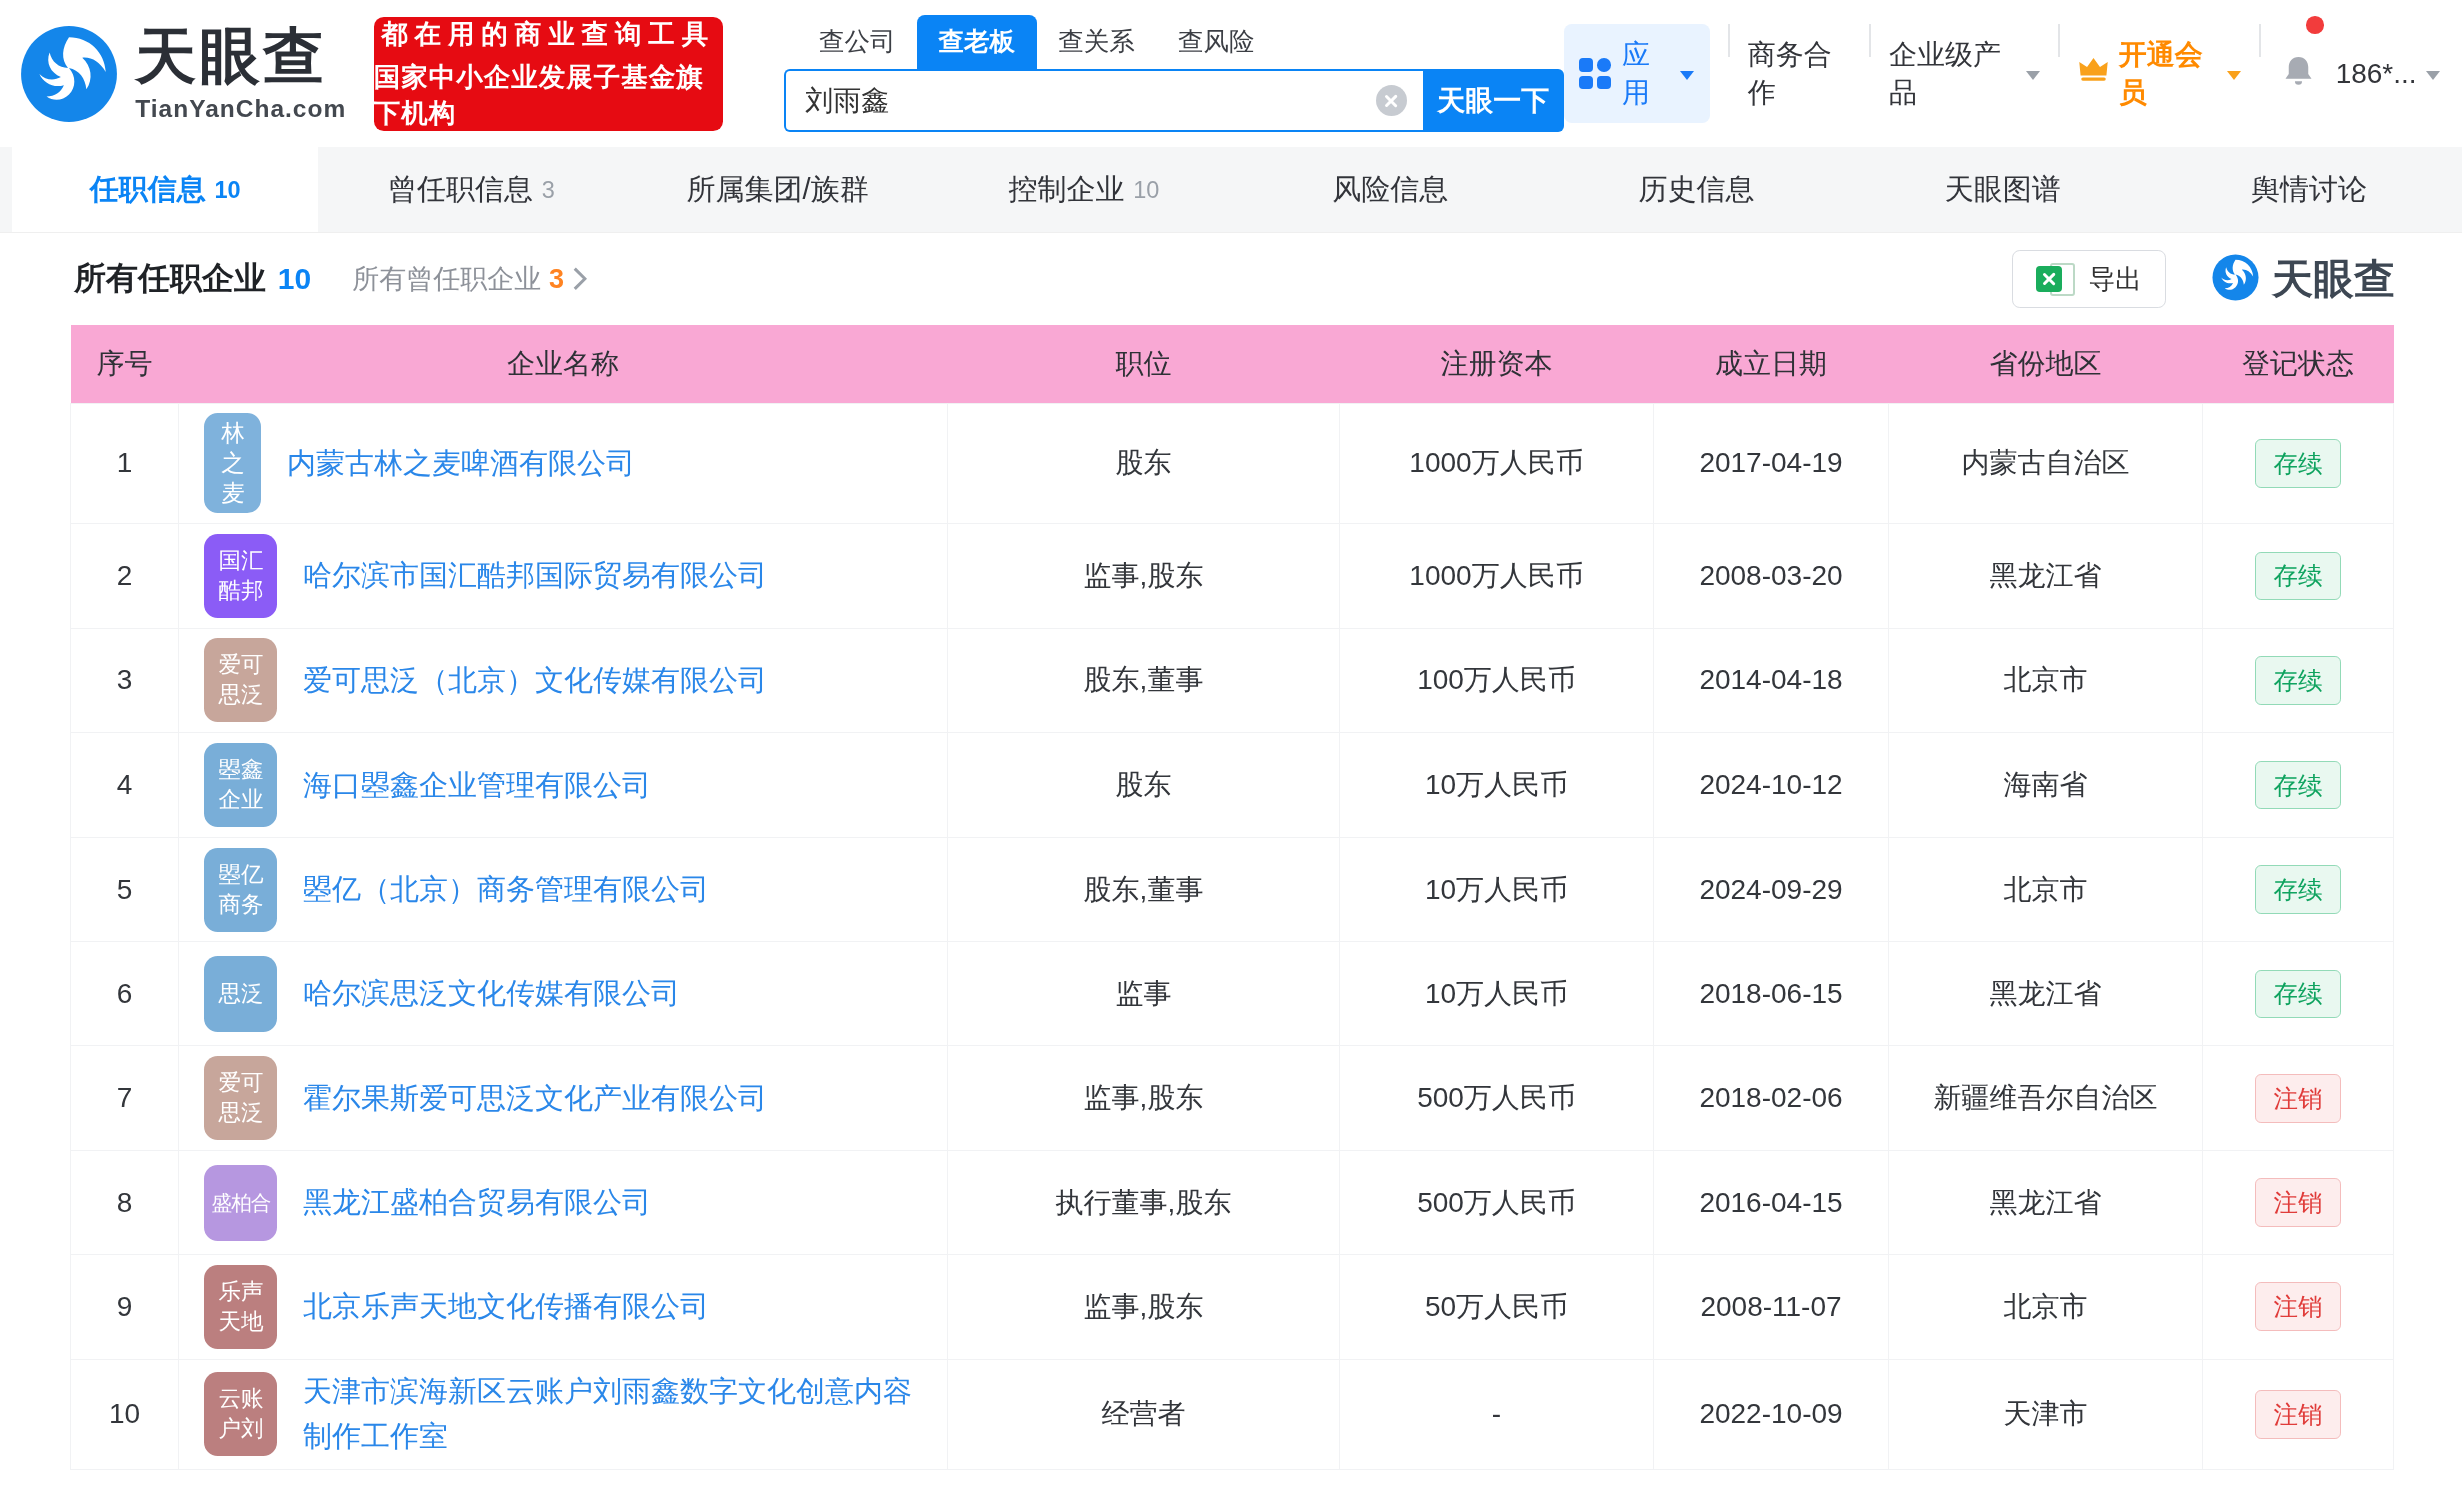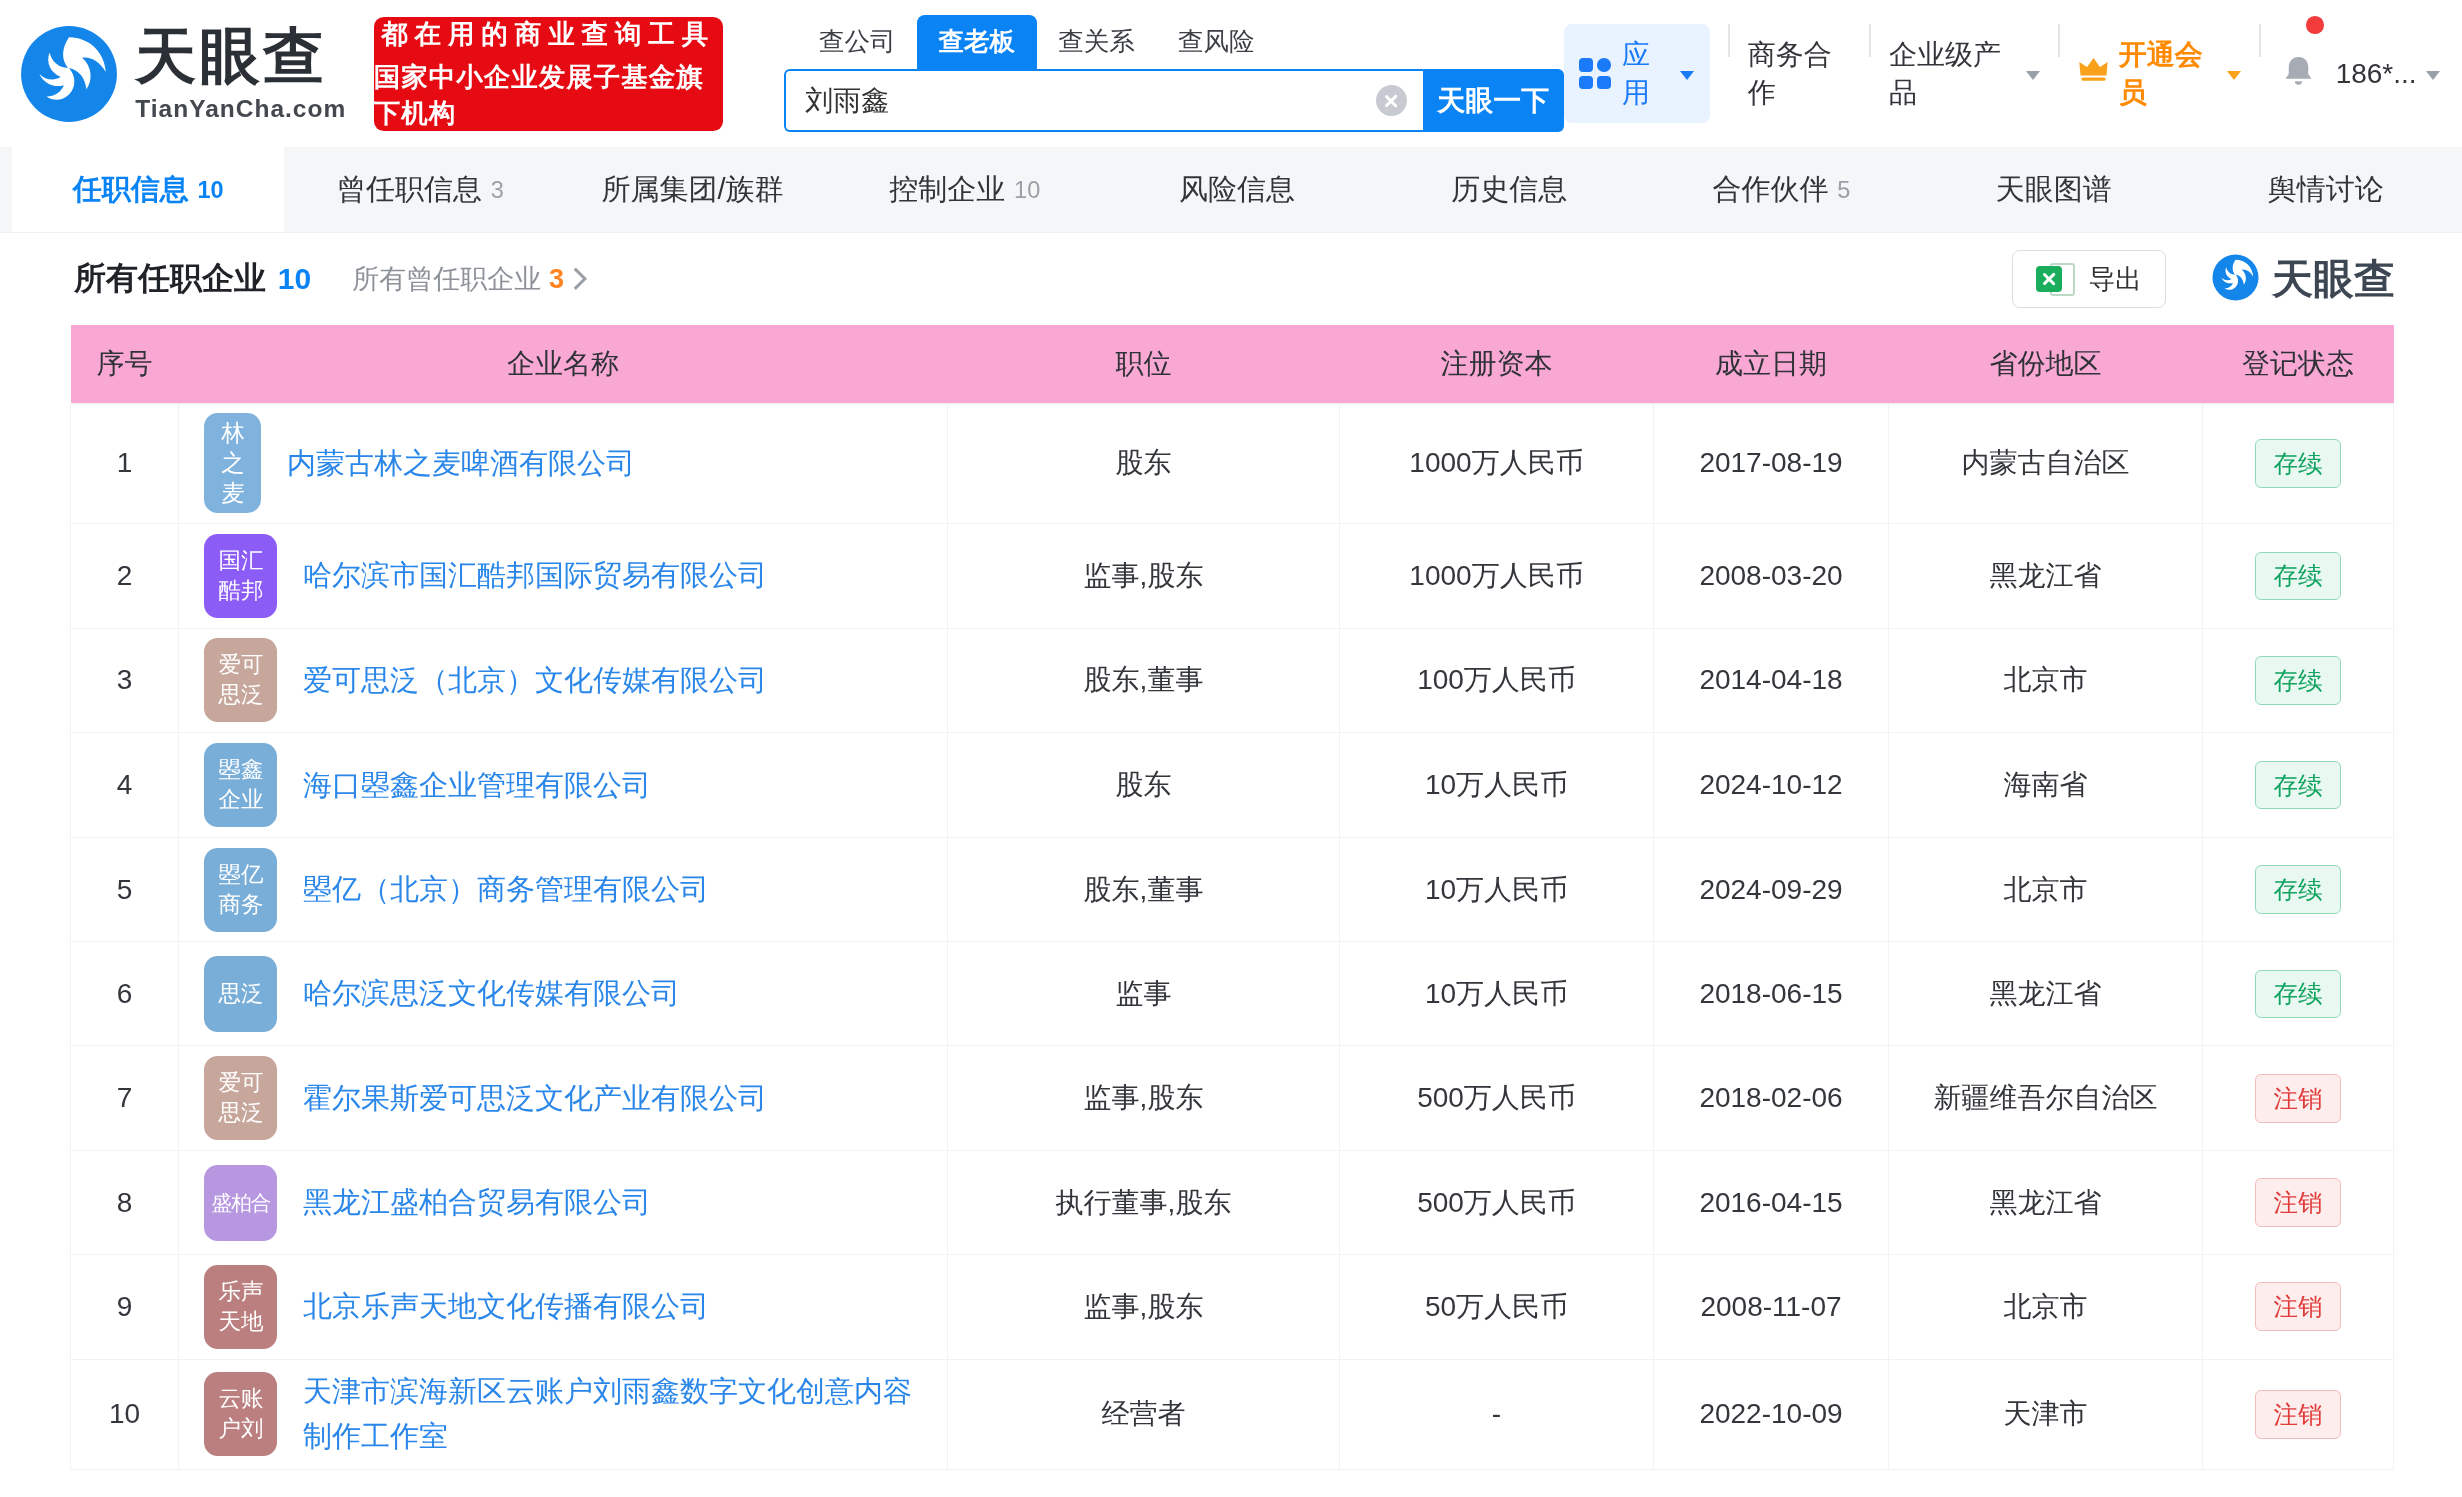--- a/index.html
+++ b/index.html
@@ -193,24 +193,20 @@
     </div>
   <div class="ptab">
     <span>控制企业</span>
       <span class="cnt">10</span>
     </div>
   <div class="ptab">
     <span>风险信息</span>
     </div>
   <div class="ptab">
     <span>历史信息</span>
-    </div>
-  <div class="ptab">
-    <span>合作伙伴</span>
-      <span class="cnt">5</span>
     </div>
   <div class="ptab">
     <span>天眼图谱</span>
     </div>
   <div class="ptab">
     <span>舆情讨论</span>
     </div>
 </div>
 
 <div class="section">
@@ -268,21 +264,21 @@
         <div class="company-logo lines-3" style="background: rgb(127, 178, 220);">
               <div>林</div>
               <div>之</div>
               <div>麦</div>
             </div>
         <a class="company-name">内蒙古林之麦啤酒有限公司</a>
       </div>
     </td>
     <td>股东</td>
     <td>1000万人民币</td>
-    <td>2017-08-19</td>
+    <td>2017-04-19</td>
     <td>内蒙古自治区</td>
     <td><span class="status-pill" style="color: rgb(15, 163, 95); background: rgb(233, 248, 240); border-color: rgb(146, 218, 183);">存续</span></td>
   </tr>
       <tr>
     <td>2</td>
     <td class="name-td">
       <div class="name-flex">
         <div class="company-logo lines-2" style="background: #8b5cf6; font-family: Liberation Serif, serif;">
               <div>国汇</div>
               <div>酷邦</div>

